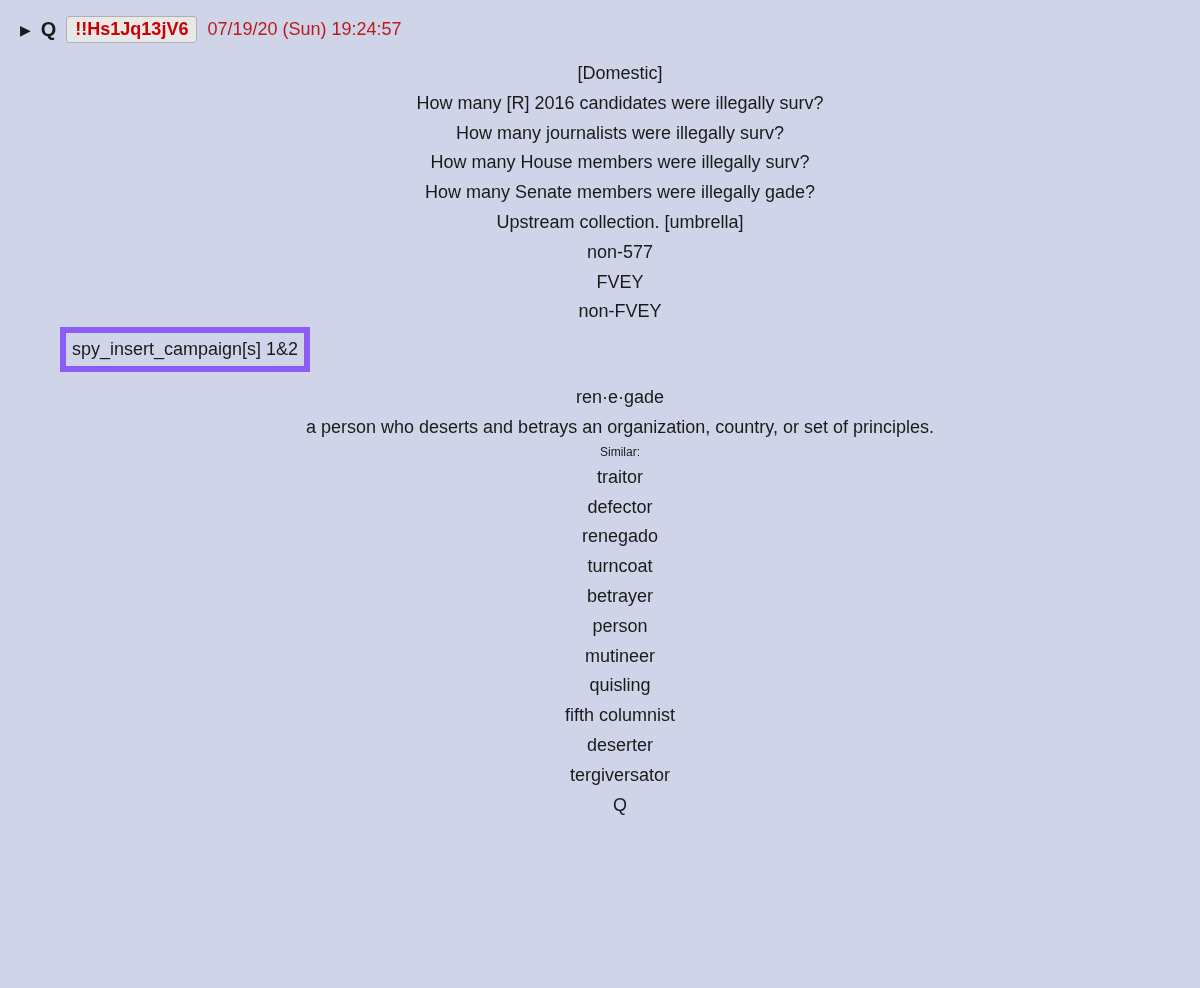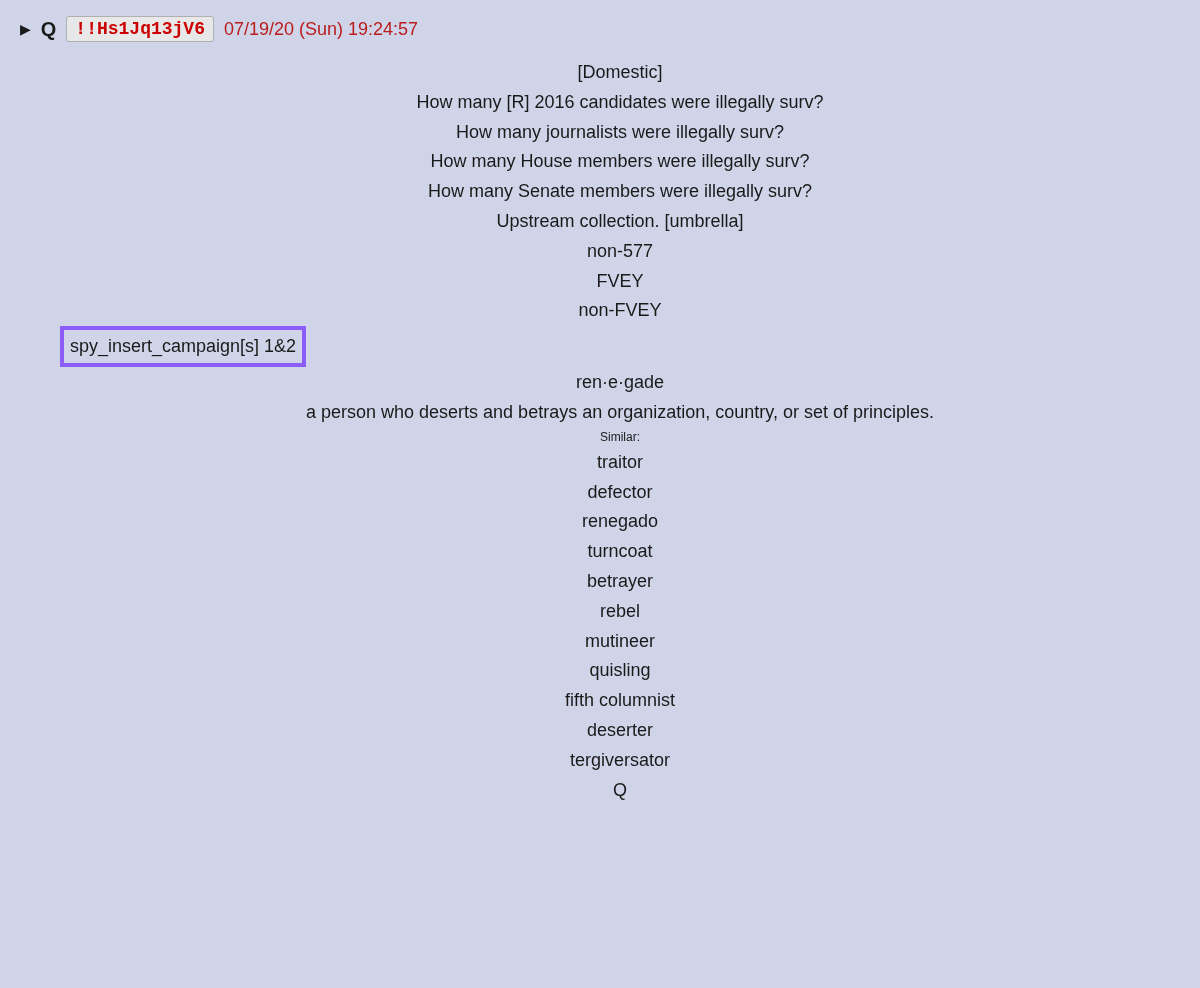--- a/index.html
+++ b/index.html
@@ -44,44 +44,43 @@
     }
 
     .tripcode {
       background-color: #e8e8e8;
       border: 1px solid #b0b0b0;
       border-radius: 3px;
       padding: 2px 8px;
       font-size: 18px;
       color: #cc0000;
       font-weight: bold;
-      font-family: Liberation Mono, monospace;
     }
 
     .timestamp {
       font-size: 18px;
       color: #b91c1c;
     }
 
     .post-body {
       padding-left: 40px;
       line-height: 1.6;
     }
 
     .post-body .line {
       display: block;
       margin-bottom: 1px;
       text-align: center;
     }
 
     .highlighted-line {
       display: inline-block;
-      border: 4px solid #8b5cf6;
+      border: 6px solid #8b5cf6;
       padding: 2px 6px;
-      margin-bottom: 1px;
+      margin-bottom: 11px;
       color: #1a1a1a;
     }
 
     .similar-label {
       font-size: 12px;
     }
   </style>
 </head>
 <body>
 
@@ -91,39 +90,39 @@
     <span class="q-label">Q</span>
     <span class="tripcode">!!Hs1Jq13jV6</span>
     <span class="timestamp">07/19/20 (Sun) 19:24:57</span>
   </div>
   <div class="post-body">
     
     <span class="line">[Domestic]</span>
     <span class="line">How many [R] 2016 candidates were illegally surv?</span>
     <span class="line">How many journalists were illegally surv?</span>
     <span class="line">How many House members were illegally surv?</span>
-    <span class="line">How many Senate members were illegally surv?</span>
+    <span class="line">How many Senate members were illegally gade?</span>
     <span class="line">Upstream collection. [umbrella]</span>
     <span class="line">non-577</span>
     <span class="line">FVEY</span>
     <span class="line">non-FVEY</span>
 
     
     <span class="highlighted-line">spy_insert_campaign[s] 1&amp;2</span>
 
     
     <span class="line">ren·e·gade</span>
     <span class="line">a person who deserts and betrays an organization, country, or set of principles.</span>
     <span class="line similar-label">Similar:</span>
     <span class="line">traitor</span>
     <span class="line">defector</span>
     <span class="line">renegado</span>
     <span class="line">turncoat</span>
     <span class="line">betrayer</span>
-    <span class="line">rebel</span>
+    <span class="line">person</span>
     <span class="line">mutineer</span>
     <span class="line">quisling</span>
     <span class="line">fifth columnist</span>
     <span class="line">deserter</span>
     <span class="line">tergiversator</span>
     <span class="line">Q</span>
   </div>
 </div>
 
 </body></html>

